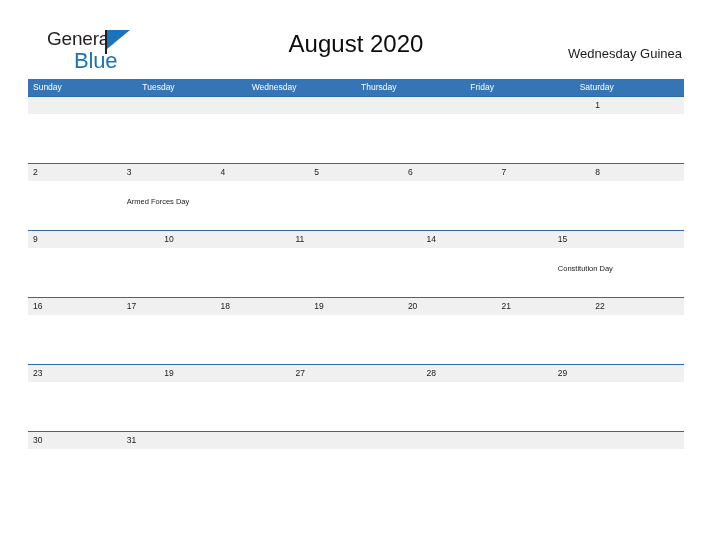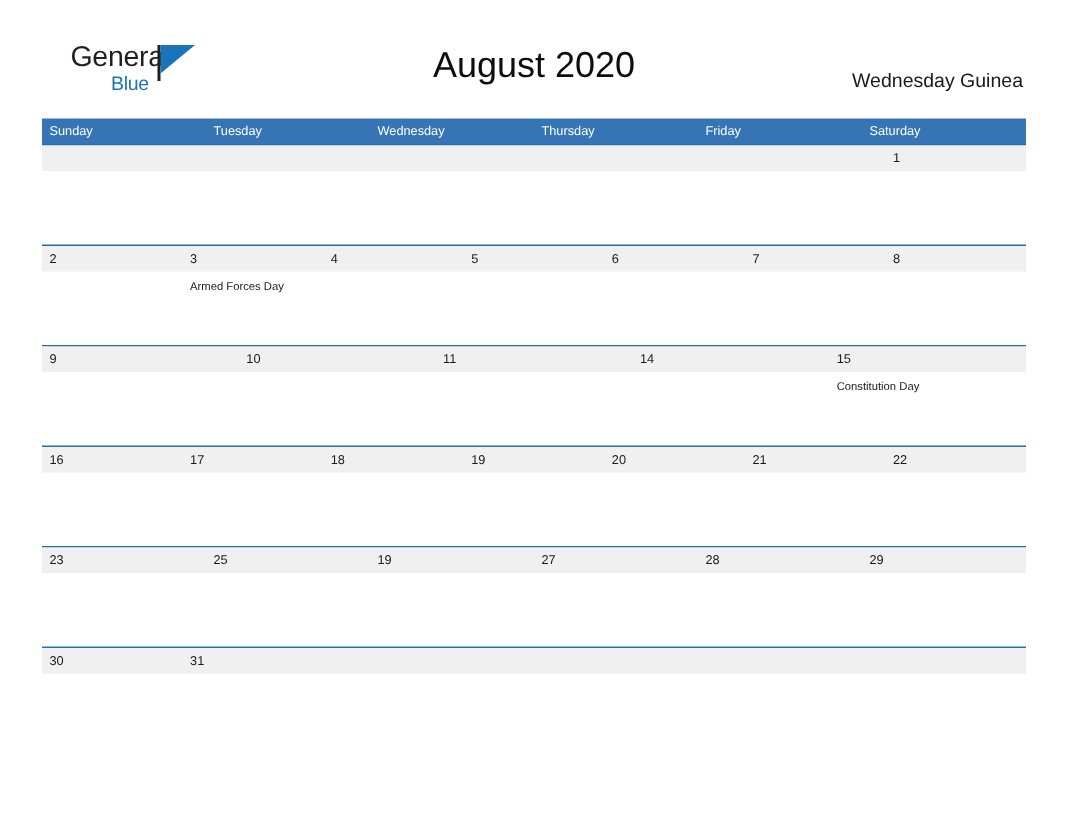--- a/index.html
+++ b/index.html
@@ -44,21 +44,21 @@
     top: 0;
     font-size: 19px;
     letter-spacing: -0.2px;
     color: #231f20;
     font-family: "Liberation Sans", sans-serif;
   }
   .logo-blue {
     position: absolute;
     left: 27px;
     top: 20px;
-    font-size: 13px;
+    font-size: 22px;
     letter-spacing: -0.2px;
     color: #1b74bb;
     font-family: "Liberation Sans", sans-serif;
   }
   .logo-flagpole {
     position: absolute;
     left: 58px;
     top: 2px;
     width: 2px;
     height: 24px;
@@ -156,21 +156,21 @@
     font-size: 8.5px;
     line-height: 17px;
     height: 17px;
     color: #1a1a1a;
     font-family: "Liberation Sans", sans-serif;
   }
   .event {
     font-size: 7.5px;
     line-height: 11px;
     color: #1a1a1a;
-    margin-top: 4px;
+    margin-top: 15px;
     font-family: "Liberation Sans", sans-serif;
     white-space: nowrap;
   }
 </style>
 </head>
 <body>
 
 <div class="page">
 
   <div class="topbar">
@@ -327,24 +327,20 @@
     </div>
 
     <div class="week">
       <div class="week-band"></div>
       <div class="week-cells">
         <div class="daycell">
           <div class="daynum">23</div>
           <div class="event"></div>
         </div>
         <div class="daycell">
-          <div class="daynum">25</div>
-          <div class="event"></div>
-        </div>
-        <div class="daycell">
           <div class="daynum">19</div>
           <div class="event"></div>
         </div>
         <div class="daycell">
           <div class="daynum">27</div>
           <div class="event"></div>
         </div>
         <div class="daycell">
           <div class="daynum">28</div>
           <div class="event"></div>

